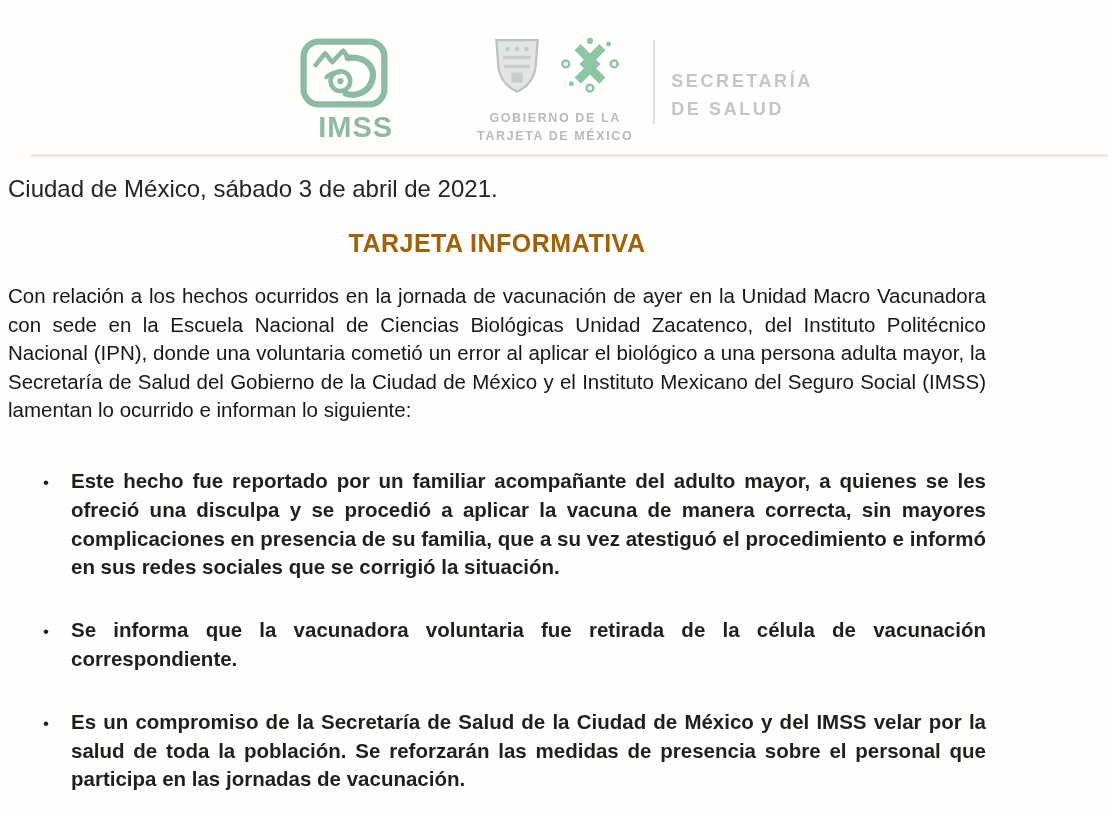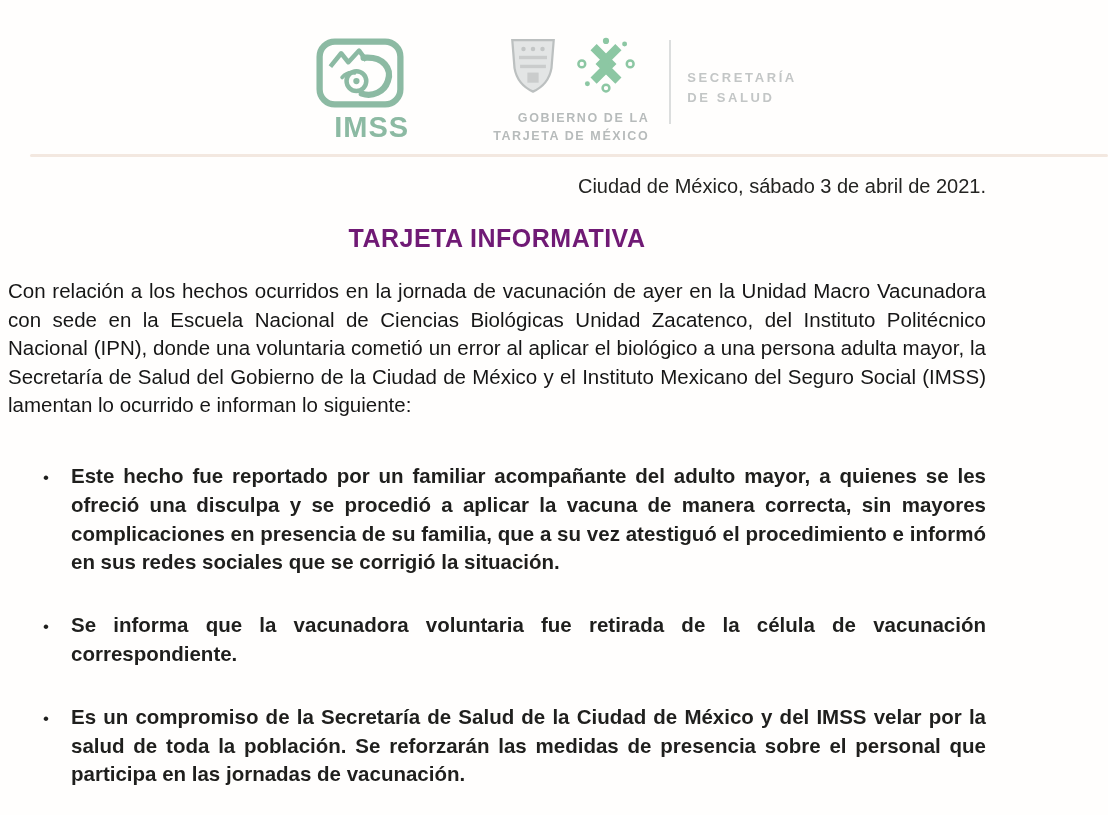--- a/index.html
+++ b/index.html
@@ -5,30 +5,30 @@
   html,body{margin:0;padding:0;background:#e9e9e9;}
   .page{
     width:1108px;height:815px;position:relative;margin:0 auto;
     background:#fffefd;overflow:hidden;
     font-family:"Liberation Sans",sans-serif;color:#1d1d1b;
   }
   
   .header-row{display:flex;justify-content:center;align-items:flex-start;padding-top:36px;height:118px;}
   .imss-block{width:98px;text-align:center;margin-right:84px;margin-top:2px;}
   .imss-word{color:#8cbaa3;font-weight:bold;font-size:29px;line-height:1;margin-top:1px;letter-spacing:1px;text-align:right;}
-  .cdmx-block{text-align:right;}
+  .cdmx-block{text-align:center;}
   .cdmx-logos{display:flex;align-items:center;justify-content:center;gap:14px;height:66px;}
   .cdmx-caption{margin-top:8px;color:#b7bbbb;font-weight:bold;font-size:12.5px;letter-spacing:1.6px;line-height:1.4;}
   .divider{width:2px;height:84px;background:#dcdede;margin:4px 16px 0 20px;}
-  .salud-caption{margin-top:32px;color:#c3c6c6;font-weight:bold;font-size:13px;letter-spacing:2.6px;line-height:1.55;text-align:left;}
+  .salud-caption{margin-top:32px;color:#c3c6c6;font-weight:bold;font-size:18px;letter-spacing:2.6px;line-height:1.55;text-align:left;}
   .rule{height:3px;background:#f3e8e0;margin-left:30px;border-radius:2px;}
   
   .content{padding-left:8px;width:978px;}
-  .date{text-align:right;font-size:20px;margin-top:18px;color:#242422;}
-  .doc-title{text-align:center;font-weight:bold;font-size:25px;letter-spacing:0.5px;margin-top:26px;color:#701a75;}
+  .date{font-size:24px;margin-top:18px;color:#242422;}
+  .doc-title{text-align:center;font-weight:bold;font-size:25px;letter-spacing:0.5px;margin-top:26px;color:#a16207;}
   .intro{font-weight:normal;font-size:20.5px;line-height:28.6px;text-align:justify;margin-top:24px;color:#161616;}
   .bullets{margin-top:42px;}
   .bullet{display:flex;padding-left:35px;margin-bottom:34px;font-size:20.5px;line-height:28.8px;color:#1f1f1d;}
   .bullet .marker{width:28px;flex:none;font-size:17px;padding-top:2px;}
   .bullet .text{flex:1;text-align:justify;font-weight:bold;}
   .footer-mark{text-align:center;font-weight:bold;font-size:20px;margin-top:8px;color:#141414;}
 </style>
 </head>
 <body>
 

